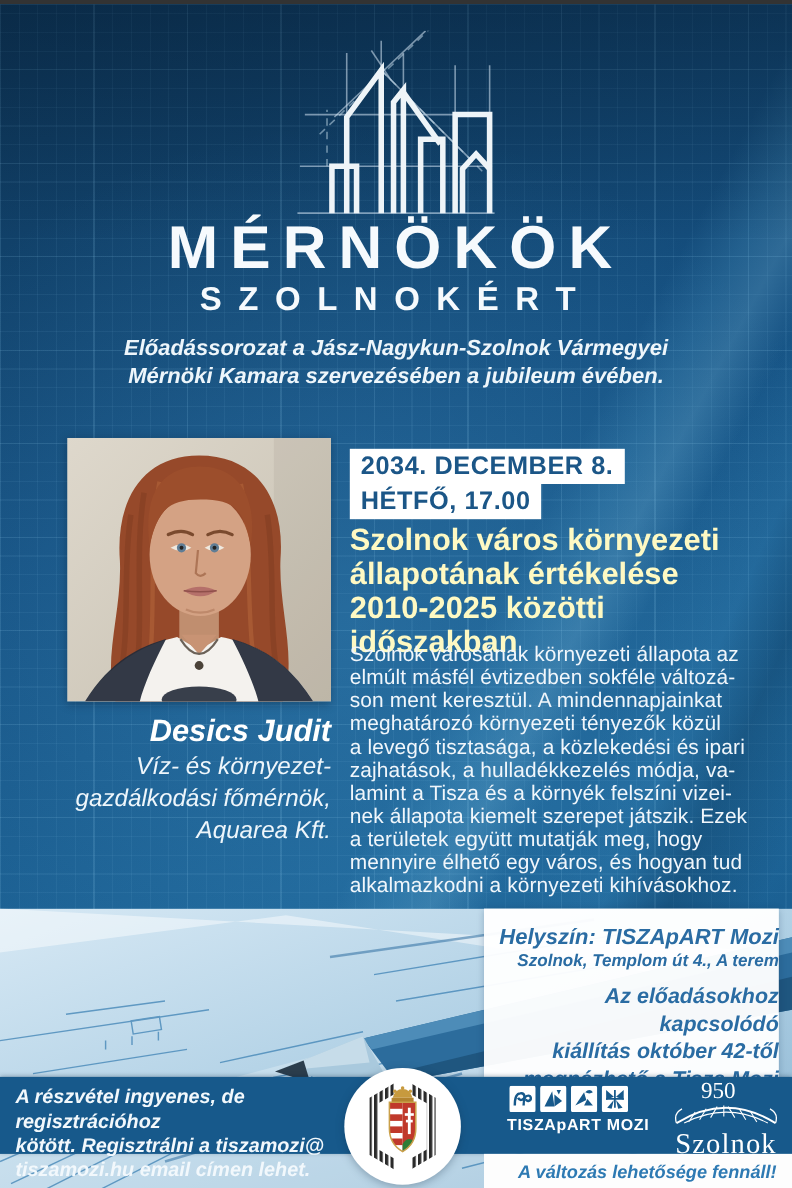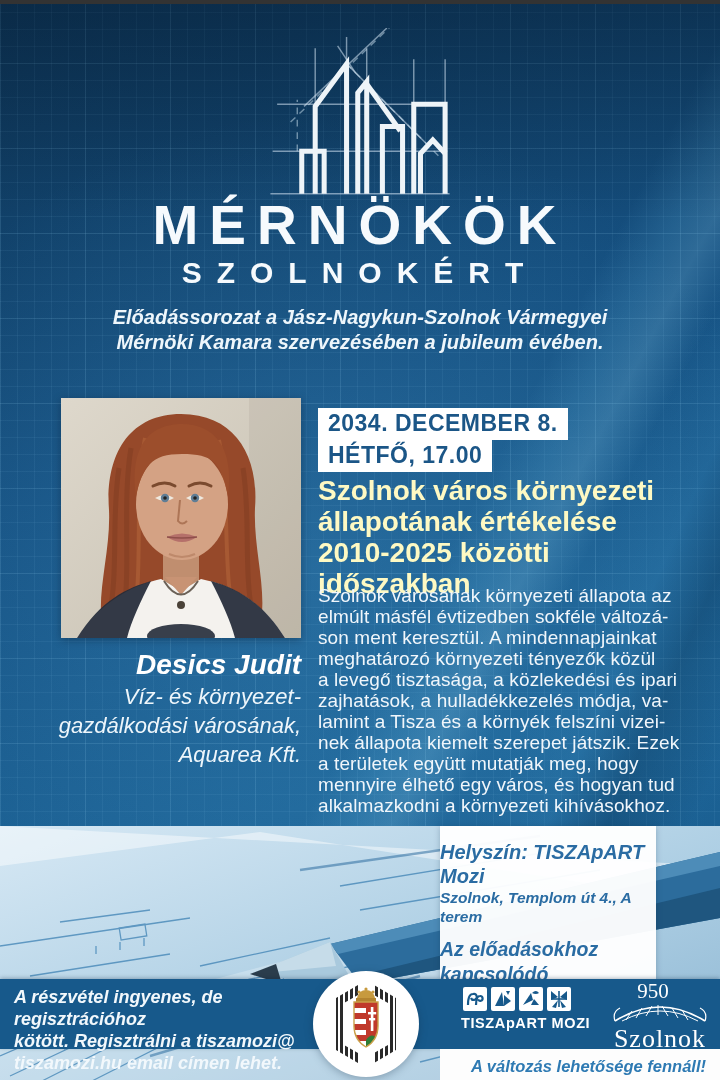--- a/index.html
+++ b/index.html
@@ -67,22 +67,22 @@
   }
   .event-desc{
     left:318px; top:581px; width:392px; color:#f0f6fb;
     font-size:19px; font-weight:500; line-height:21px; white-space:pre-line;
     letter-spacing:.1px;
   }
   
   .strip{ left:0; top:822px; width:720px; height:258px; }
   
   .venue-box{
-    left:440px; top:822px; width:216px; height:153px; background:rgba(255,255,255,.96);
-    text-align:left; color:#2a6ca3; padding-top:14px;
+    left:440px; top:822px; width:268px; height:153px; background:rgba(255,255,255,.96);
+    text-align:right; color:#2a6ca3; padding-top:14px;
     box-shadow:0 1px 6px rgba(10,40,70,.25);
   }
   .venue-line1{ font-size:20px; font-weight:700; font-style:italic; line-height:24px; }
   .venue-line2{ font-size:15.5px; font-weight:600; font-style:italic; line-height:19px; }
   .venue-note{ margin-top:11px; font-size:19.5px; font-weight:600; font-style:italic; line-height:25px; white-space:pre-line; }
   
   .bottom-bar{ left:0; top:975px; width:720px; height:70px; background:#17598b;
     box-shadow:0 -1px 4px rgba(5,30,55,.3); }
   .registration{
     left:14px; top:982px; width:330px; color:#f2f8fc;
@@ -181,21 +181,21 @@
       <path d="M119,102 L117,123 Q121,128 126,123" stroke="rgba(140,80,50,.55)" stroke-width="2" fill="none"></path>
       <path d="M106,139 Q121,132 136,139 Q121,149 106,139 Z" fill="#b5706a"></path>
       <path d="M106,139 Q121,141 136,139" stroke="#8f4f4a" stroke-width="1.4" fill="none"></path>
       <path d="M108,156 Q121,162 134,156" stroke="rgba(140,80,50,.3)" stroke-width="2" fill="none"></path>
     </svg>
   </div>
 
   <div class="abs speaker">
     <div class="speaker-name">Desics Judit</div>
     <div class="speaker-role">Víz- és környezet-
-gazdálkodási városának,
+gazdálkodási főmérnök,
 Aquarea Kft.</div>
   </div>
 
   <div class="abs badge badge1">2034. DECEMBER 8.</div>
   <div class="abs badge badge2">HÉTFŐ, 17.00</div>
   <div class="abs event-title">Szolnok város környezeti
 állapotának értékelése
 2010-2025 közötti időszakban</div>
   <div class="abs event-desc">Szolnok városának környezeti állapota az
 elmúlt másfél évtizedben sokféle változá-

